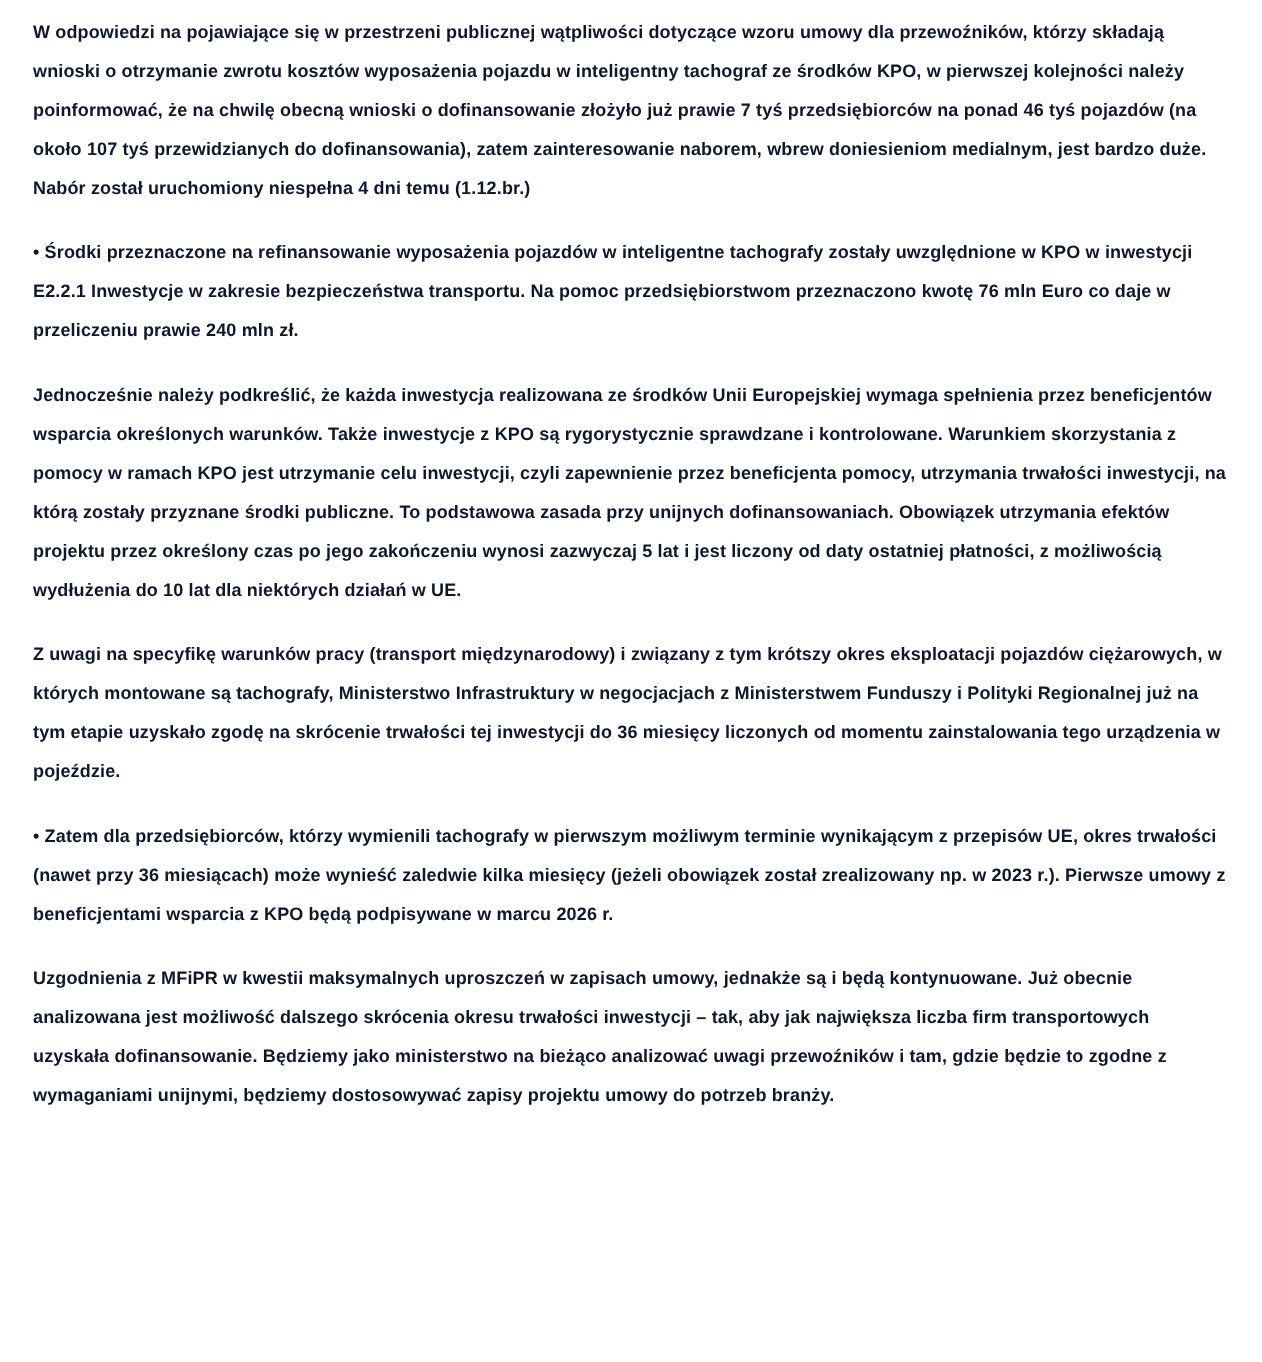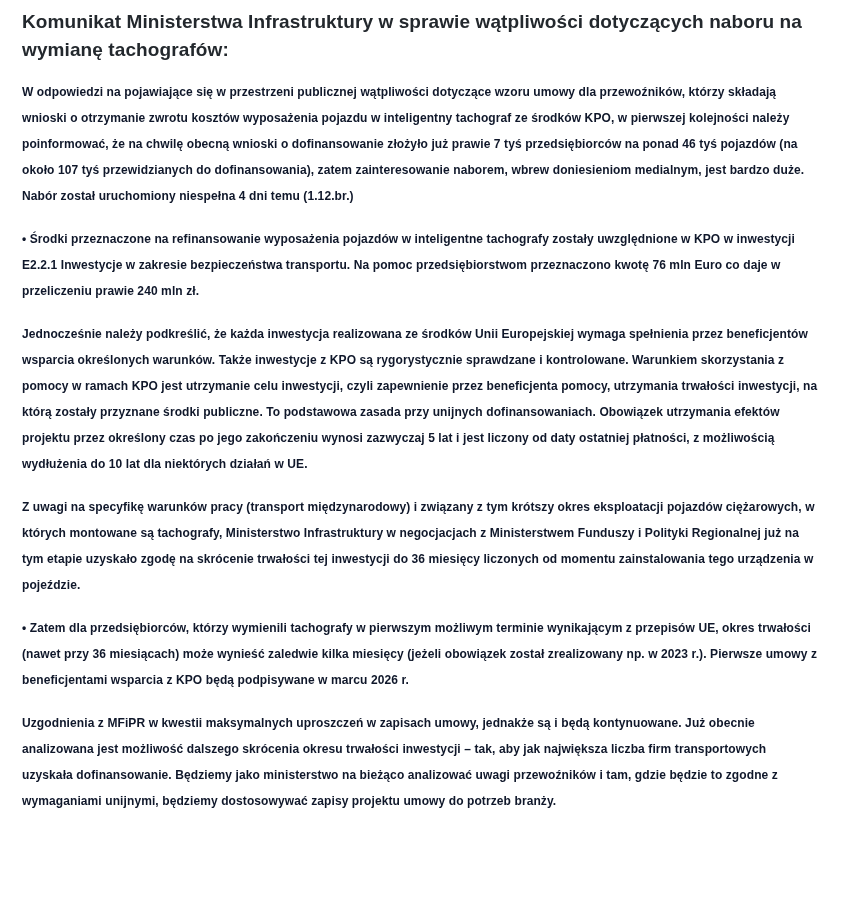--- a/index.html
+++ b/index.html
@@ -33,21 +33,20 @@
     line-height: 26px;
     color: #0f172a;
     letter-spacing: 0.1px;
   }
 </style>
 </head>
 <body>
 
 <div class="page">
 
-  <h1 class="doc-heading">Komunikat Ministerstwa Infrastruktury w sprawie wątpliwości dotyczących naboru na wymianę tachografów:</h1>
 
   <p class="doc-paragraph">W odpowiedzi na pojawiające się w przestrzeni publicznej wątpliwości dotyczące wzoru umowy dla przewoźników, którzy składają wnioski o otrzymanie zwrotu kosztów wyposażenia pojazdu w inteligentny tachograf ze środków KPO, w pierwszej kolejności należy poinformować, że na chwilę obecną wnioski o dofinansowanie złożyło już prawie 7 tyś przedsiębiorców na ponad 46 tyś pojazdów (na około 107 tyś przewidzianych do dofinansowania), zatem zainteresowanie naborem, wbrew doniesieniom medialnym, jest bardzo duże. Nabór został uruchomiony niespełna 4 dni temu (1.12.br.)</p>
 
   <p class="doc-paragraph">• Środki przeznaczone na refinansowanie wyposażenia pojazdów w inteligentne tachografy zostały uwzględnione w KPO w inwestycji E2.2.1 Inwestycje w zakresie bezpieczeństwa transportu. Na pomoc przedsiębiorstwom przeznaczono kwotę 76 mln Euro co daje w przeliczeniu prawie 240 mln zł.</p>
 
   <p class="doc-paragraph">Jednocześnie należy podkreślić, że każda inwestycja realizowana ze środków Unii Europejskiej wymaga spełnienia przez beneficjentów wsparcia określonych warunków. Także inwestycje z KPO są rygorystycznie sprawdzane i kontrolowane. Warunkiem skorzystania z pomocy w ramach KPO jest utrzymanie celu inwestycji, czyli zapewnienie przez beneficjenta pomocy, utrzymania trwałości inwestycji, na którą zostały przyznane środki publiczne. To podstawowa zasada przy unijnych dofinansowaniach. Obowiązek utrzymania efektów projektu przez określony czas po jego zakończeniu wynosi zazwyczaj 5 lat i jest liczony od daty ostatniej płatności, z możliwością wydłużenia do 10 lat dla niektórych działań w UE.</p>
 
   <p class="doc-paragraph">Z uwagi na specyfikę warunków pracy (transport międzynarodowy) i związany z tym krótszy okres eksploatacji pojazdów ciężarowych, w których montowane są tachografy, Ministerstwo Infrastruktury w negocjacjach z Ministerstwem Funduszy i Polityki Regionalnej już na tym etapie uzyskało zgodę na skrócenie trwałości tej inwestycji do 36 miesięcy liczonych od momentu zainstalowania tego urządzenia w pojeździe.</p>
 
   <p class="doc-paragraph">• Zatem dla przedsiębiorców, którzy wymienili tachografy w pierwszym możliwym terminie wynikającym z przepisów UE, okres trwałości (nawet przy 36 miesiącach) może wynieść zaledwie kilka miesięcy (jeżeli obowiązek został zrealizowany np. w 2023 r.). Pierwsze umowy z beneficjentami wsparcia z KPO będą podpisywane w marcu 2026 r.</p>

